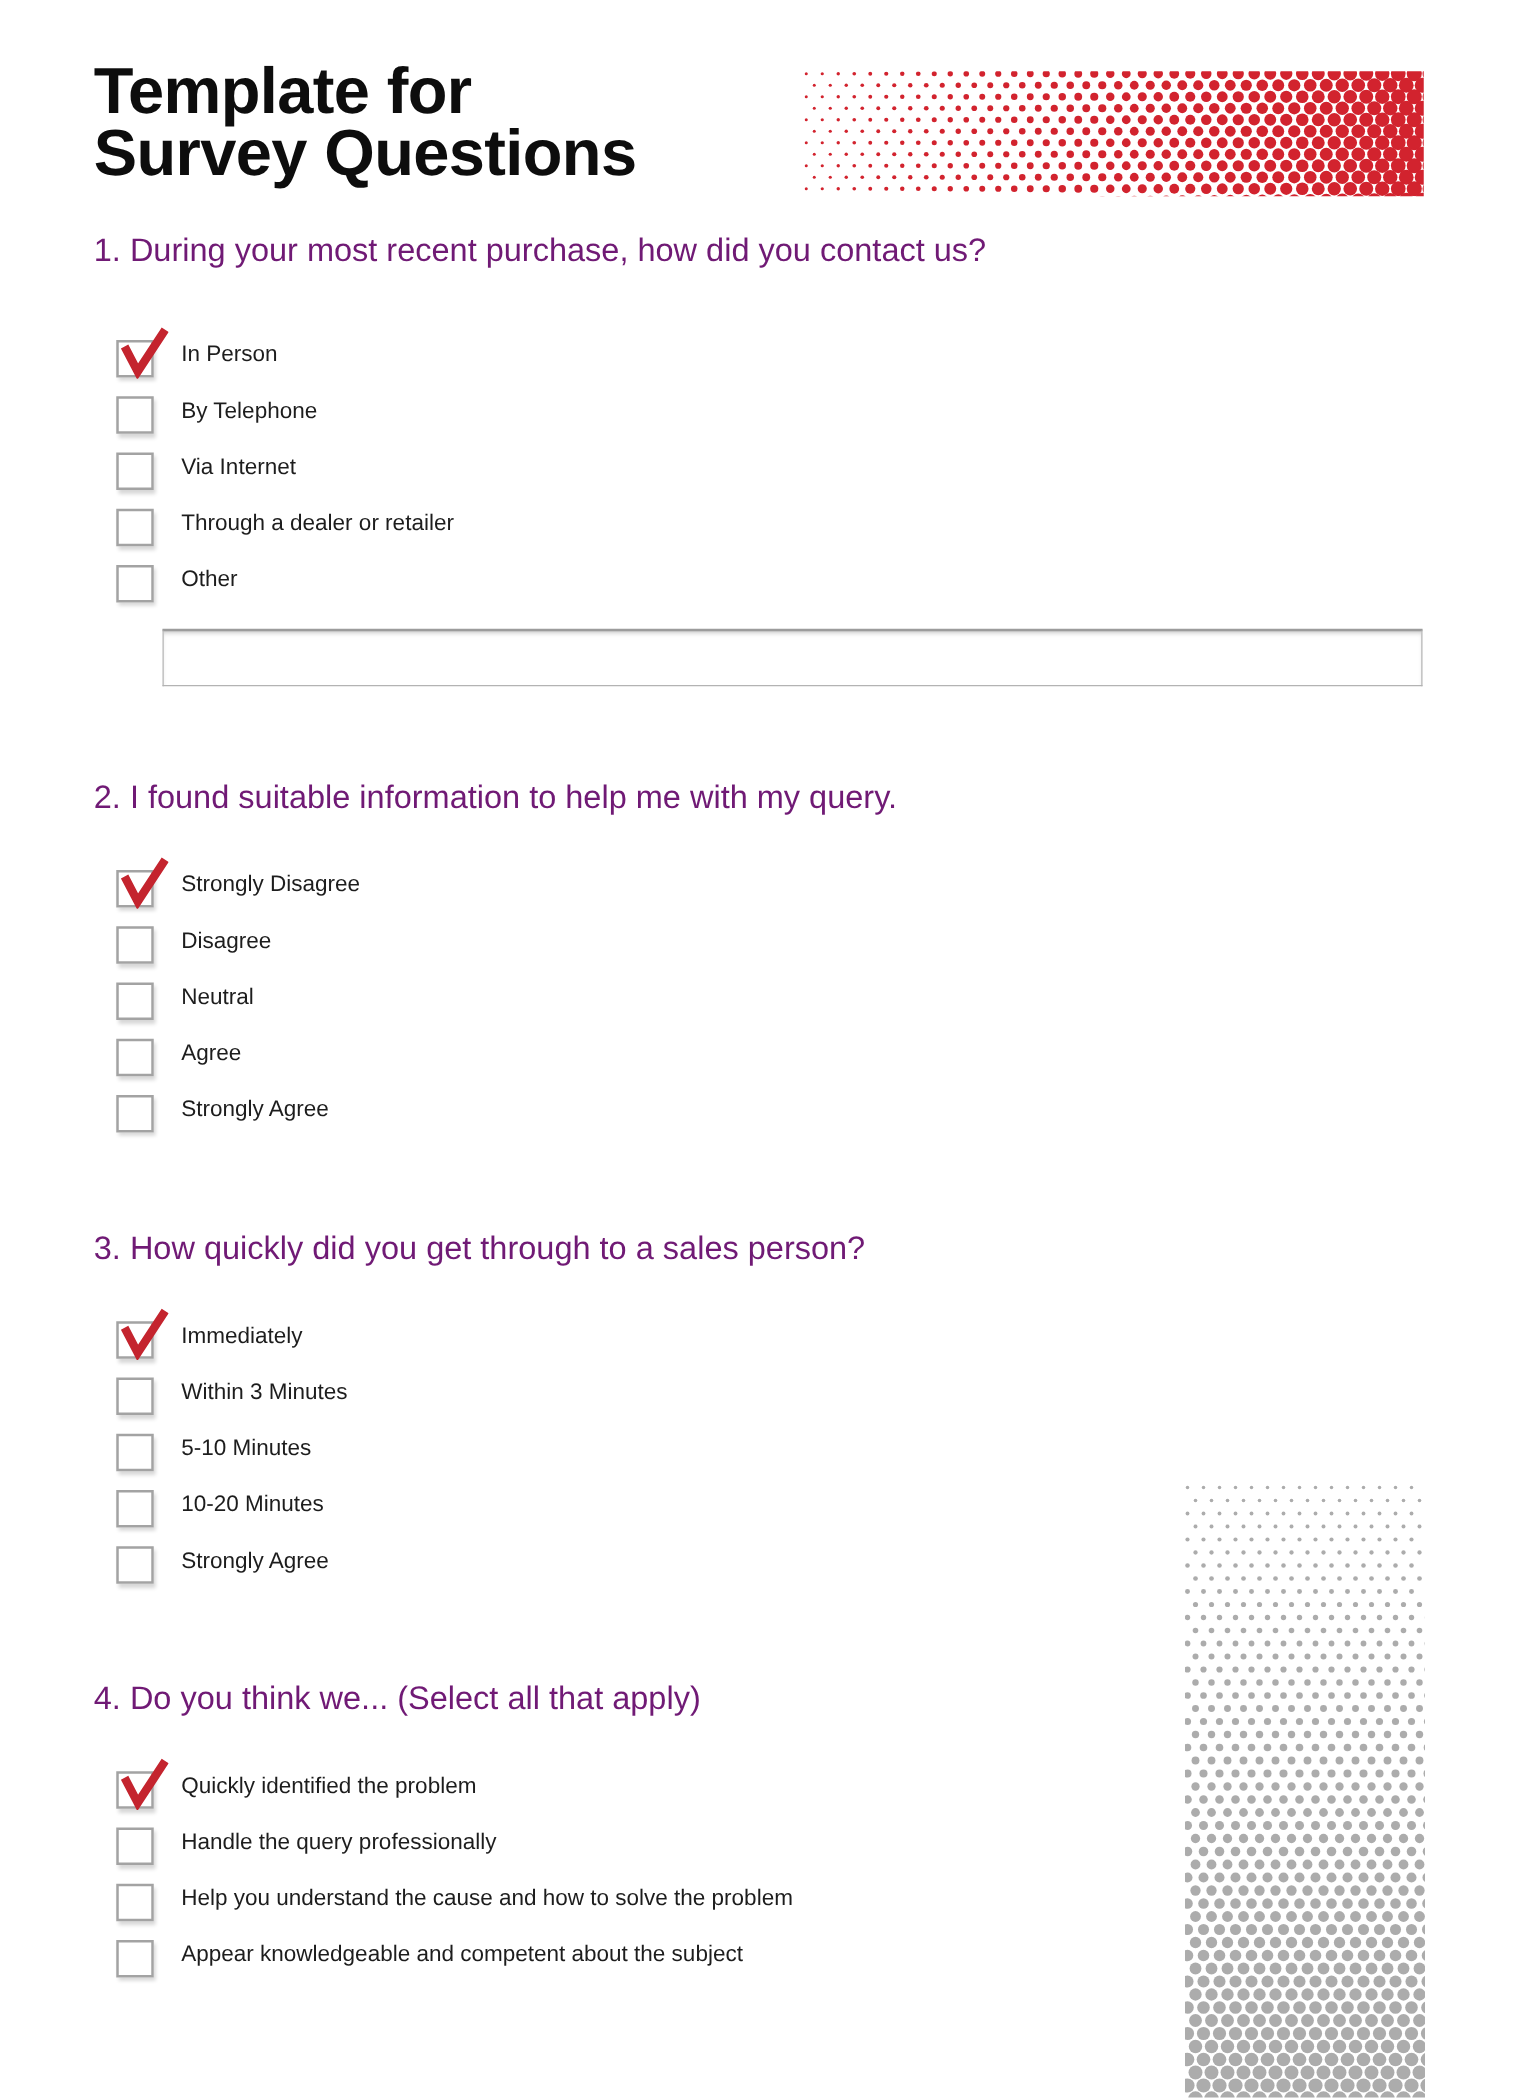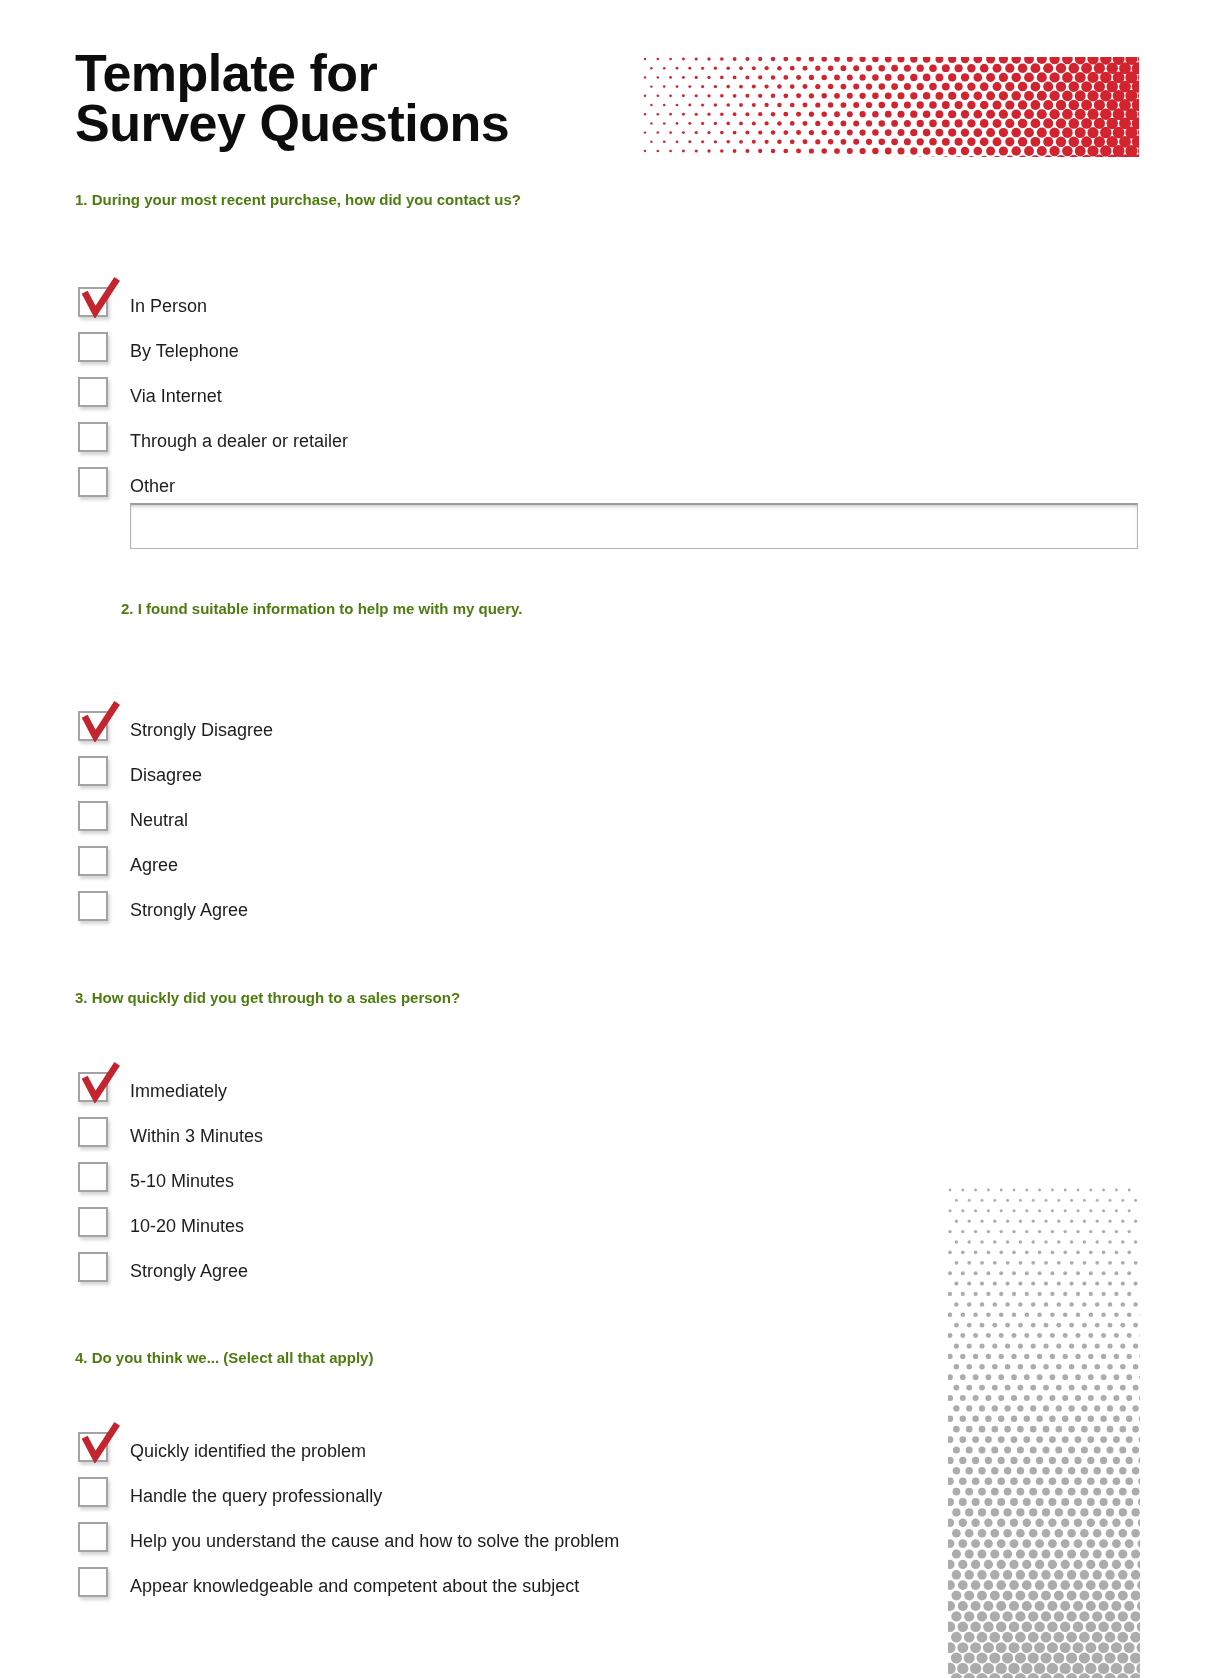--- a/index.html
+++ b/index.html
@@ -18,37 +18,38 @@
     letter-spacing:-0.5px;
   }
   .doc-title span{display:block;}
 
   .halftone{position:absolute;pointer-events:none;}
   .halftone-red{left:643px;top:57px;width:496px;height:100px;}
   .halftone-gray{left:948px;top:1188px;width:192px;height:490px;}
 
   .q-heading{
     position:absolute;left:75px;
-    font-size:15px;line-height:26px;font-weight:700;color:#4d7c0f;
+    font-size:26px;line-height:26px;font-weight:400;color:#701a75;
     white-space:nowrap;
   }
   #q1-heading{top:187px;}
-  #q2-heading{top:596px;margin-left:46px;}
+  #q2-heading{top:624px;}
   #q3-heading{top:985px;}
   #q4-heading{top:1345px;}
 
   .options{position:absolute;left:78px;}
   #q1-options{top:272px;}
   #q2-options{top:696px;}
   #q3-options{top:1057px;}
   #q4-options{top:1417px;}
 
   .option-row{
-    height:45px;display:flex;align-items:flex-end;
+    height:45px;display:flex;align-items:flex-start;
     position:relative;
+    margin-left:15px;
   }
   .checkbox{
     position:relative;
     width:26px;height:26px;
     background:#ffffff;
     border:2px solid #a3a3a3;
     box-shadow:2px 3px 3px rgba(0,0,0,0.16);
     flex:0 0 auto;
   }
   .check-icon{

